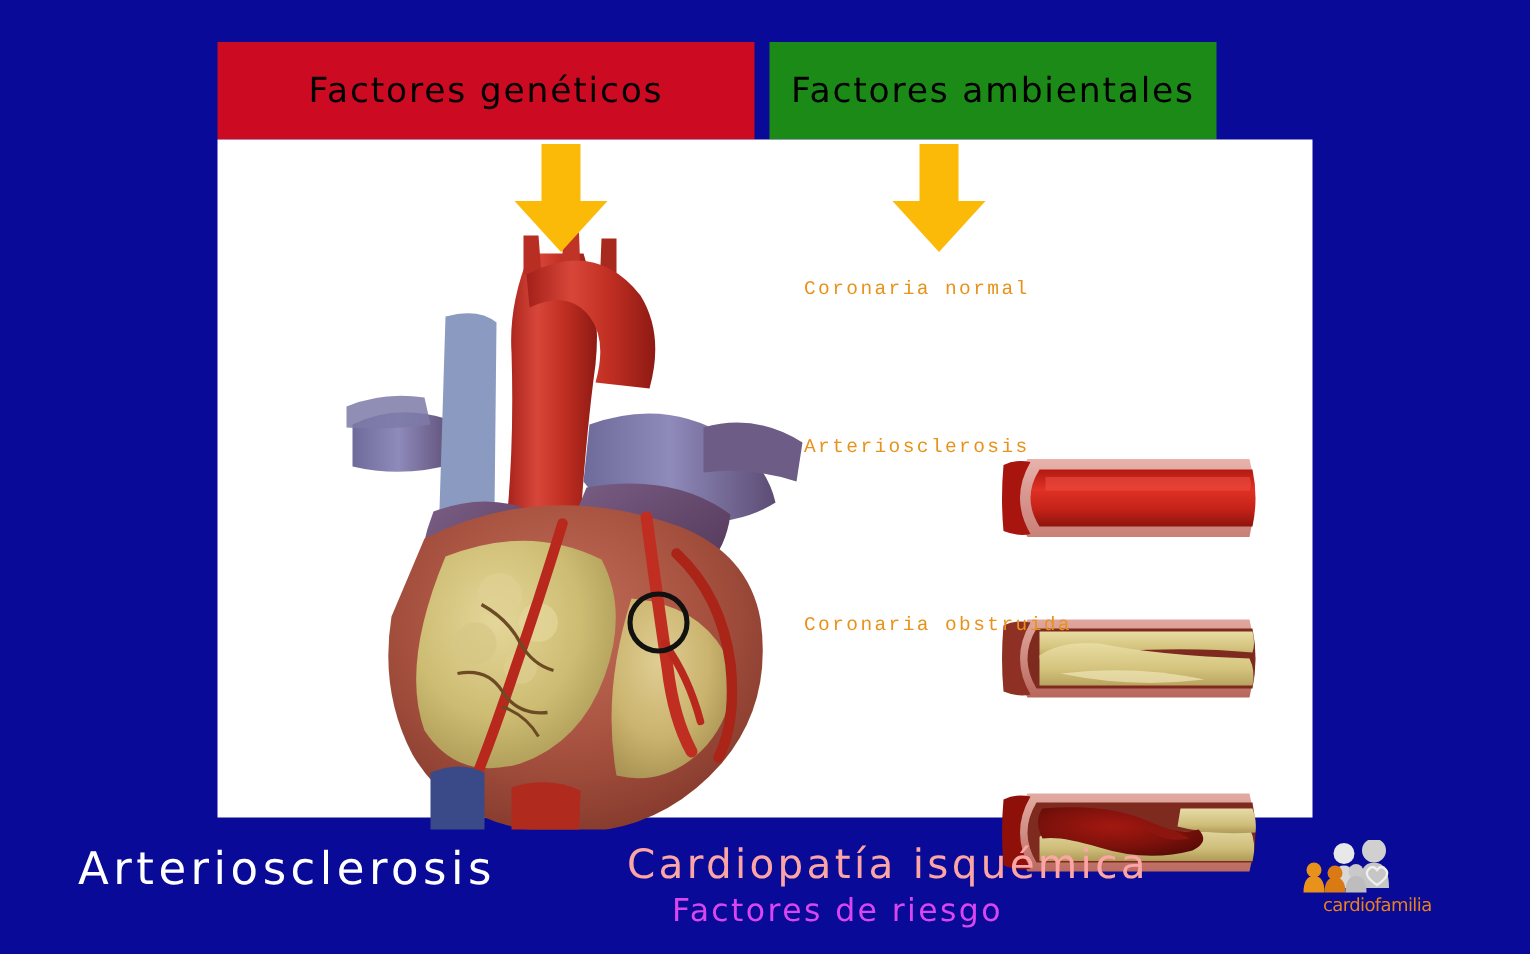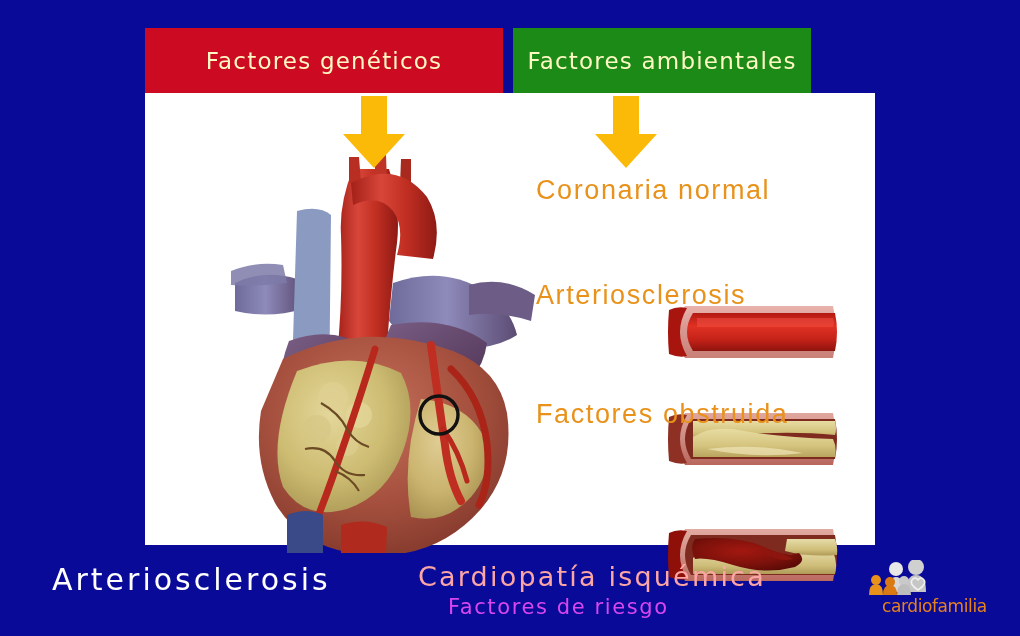--- a/index.html
+++ b/index.html
@@ -17,21 +17,21 @@
   }
 
   
   .hdr {
     position: absolute;
     top: 28px;
     height: 65px;
     display: flex;
     align-items: center;
     justify-content: center;
-    color: #fef9c3;
+    color: #000000;
     font-size: 23px;
     letter-spacing: 1.2px;
     font-family: "DejaVu Sans", sans-serif;
   }
   .hdr-genetic {
     left: 145px;
     width: 358px;
     background: #CC0A22;
   }
   .hdr-environment {
@@ -74,24 +74,25 @@
     border-right: 31px solid transparent;
     border-top: 34px solid #FBBA07;
   }
   .arrow-genetic { left: 343px; top: 96px; }
   .arrow-environment { left: 595px; top: 96px; }
 
   
   .vessel-label {
     position: absolute;
     color: #E8921B;
-    font-size: 27px;
+    font-size: 13px;
     letter-spacing: 1.6px;
     white-space: nowrap;
-    font-family: Liberation Sans, sans-serif;
+    font-family: Liberation Mono, monospace;
+    margin-top: 10px;
   }
   .lbl-normal   { left: 536px; top: 175px; }
   .lbl-athero   { left: 536px; top: 280px; }
   .lbl-obstruct { left: 536px; top: 399px; }
 
   .vessel {
     position: absolute;
     left: 522px;
     width: 174px;
     height: 56px;
@@ -137,21 +138,21 @@
     left: 862px;
     top: 560px;
     width: 140px;
     height: 62px;
   }
   .logo-word {
     position: absolute;
     left: 20px;
     top: 36px;
     color: #E8821B;
-    font-size: 17px;
+    font-size: 12px;
     letter-spacing: -0.4px;
     font-family: "DejaVu Sans", sans-serif;
   }
 </style>
 </head>
 <body>
 
 <div class="slide">
 
   <div class="hdr hdr-genetic">
@@ -314,21 +315,21 @@
 
       <path d="M28 12 q46 -4 74 10 q18 8 30 4 q8 8 -4 14 q-30 8 -62 -2
                q-26 -8 -38 -6 q-6 -12 0 -20 z" fill="url(#clotO)"></path>
       <path d="M92 22 q22 2 34 10 q-18 4 -34 -10 z" fill="#8E1610" opacity="0.9"></path>
 
       <path d="M2 6 q-2 22 0 44 q10 4 18 2 q-14 -24 0 -48 q-10 -2 -18 2 z" fill="#8E1008"></path>
     </svg>
 
     <div class="vessel-label lbl-normal" style="left:391px;top:82px;">Coronaria normal</div>
     <div class="vessel-label lbl-athero" style="left:391px;top:187px;">Arteriosclerosis</div>
-    <div class="vessel-label lbl-obstruct" style="left:391px;top:306px;">Factores obstruida</div>
+    <div class="vessel-label lbl-obstruct" style="left:391px;top:306px;">Coronaria obstruida</div>
   </div>
 
   <div class="arrow arrow-genetic">
     <div class="shaft"></div>
     <div class="head"></div>
   </div>
   <div class="arrow arrow-environment">
     <div class="shaft"></div>
     <div class="head"></div>
   </div>

